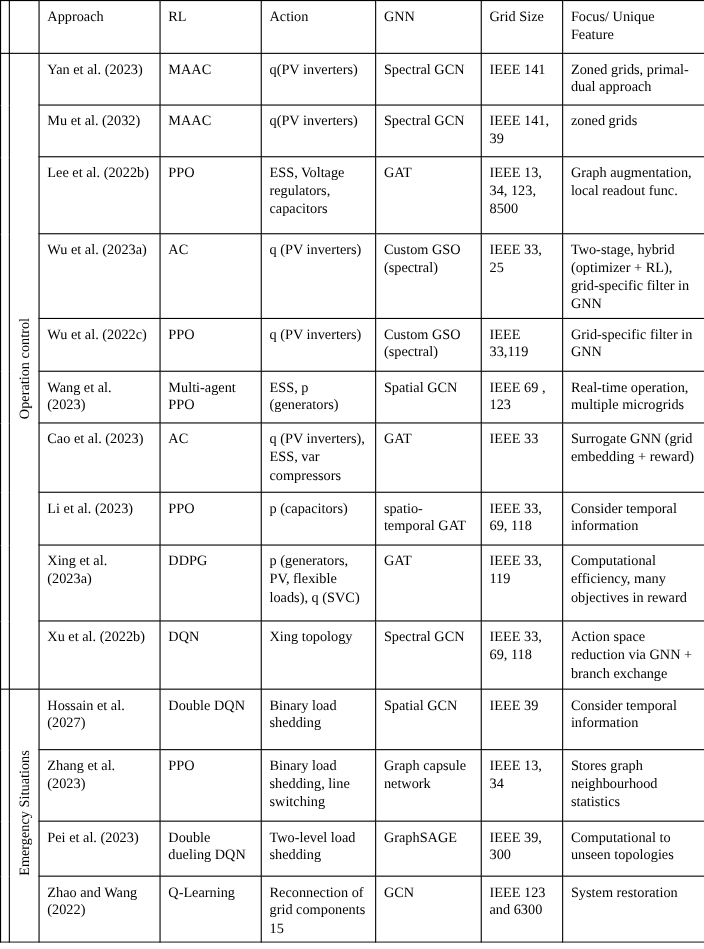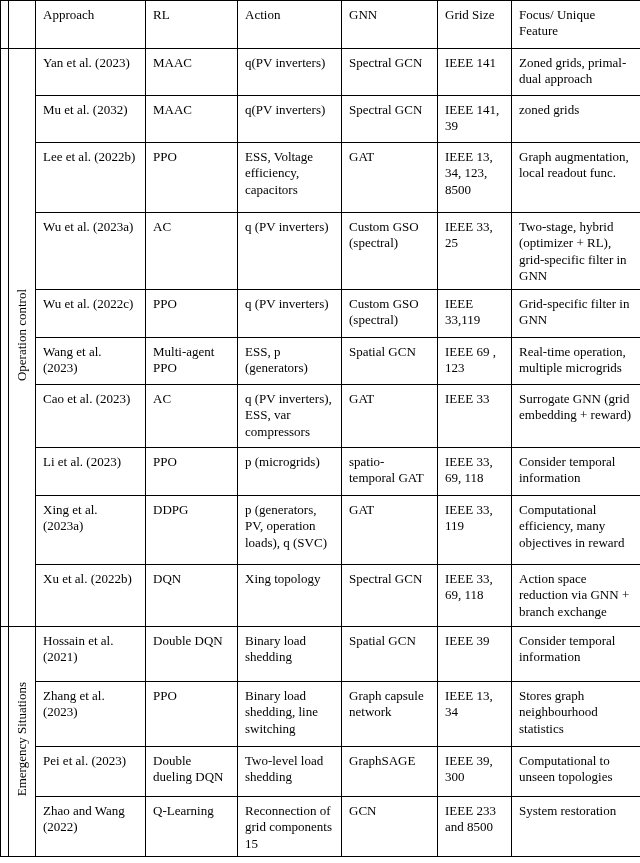--- a/index.html
+++ b/index.html
@@ -78,21 +78,21 @@
       <td>Mu et al. (2032)</td>
       <td>MAAC</td>
       <td>q(PV inverters)</td>
       <td>Spectral GCN</td>
       <td>IEEE 141, 39</td>
       <td>zoned grids</td>
     </tr>
     <tr style="height:70px">
       <td>Lee et al. (2022b)</td>
       <td>PPO</td>
-      <td>ESS, Voltage efficiency, capacitors</td>
+      <td>ESS, Voltage regulators, capacitors</td>
       <td>GAT</td>
       <td>IEEE 13, 34, 123, 8500</td>
       <td>Graph augmentation, local readout func.</td>
     </tr>
     <tr style="height:77px">
       <td>Wu et al. (2023a)</td>
       <td>AC</td>
       <td>q (PV inverters)</td>
       <td>Custom GSO (spectral)</td>
       <td>IEEE 33, 25</td>
@@ -118,48 +118,48 @@
       <td>Cao et al. (2023)</td>
       <td>AC</td>
       <td>q (PV inverters), ESS, var compressors</td>
       <td>GAT</td>
       <td>IEEE 33</td>
       <td>Surrogate GNN (grid embedding + reward)</td>
     </tr>
     <tr style="height:48px">
       <td>Li et al. (2023)</td>
       <td>PPO</td>
-      <td>p (microgrids)</td>
+      <td>p (capacitors)</td>
       <td>spatio-temporal GAT</td>
       <td>IEEE 33, 69, 118</td>
       <td>Consider temporal information</td>
     </tr>
     <tr style="height:69px">
       <td>Xing et al. (2023a)</td>
       <td>DDPG</td>
-      <td>p (generators, PV, operation loads), q (SVC)</td>
+      <td>p (generators, PV, flexible loads), q (SVC)</td>
       <td>GAT</td>
       <td>IEEE 33, 119</td>
       <td>Computational efficiency, many objectives in reward</td>
     </tr>
     <tr style="height:62px">
       <td>Xu et al. (2022b)</td>
       <td>DQN</td>
       <td>Xing topology</td>
       <td>Spectral GCN</td>
       <td>IEEE 33, 69, 118</td>
       <td>Action space reduction via GNN + branch exchange</td>
     </tr>
 
     <tr style="height:55px">
       <td class="spacer" rowspan="4"></td>
       <td class="rotcell" rowspan="4">
         <span class="rot">Emergency Situations</span>
       </td>
-      <td>Hossain et al. (2021)</td>
+      <td>Hossain et al. (2027)</td>
       <td>Double DQN</td>
       <td>Binary load shedding</td>
       <td>Spatial GCN</td>
       <td>IEEE 39</td>
       <td>Consider temporal information</td>
     </tr>
     <tr style="height:65px">
       <td>Zhang et al. (2023)</td>
       <td>PPO</td>
       <td>Binary load shedding, line switching</td>
@@ -173,17 +173,17 @@
       <td>Two-level load shedding</td>
       <td>GraphSAGE</td>
       <td>IEEE 39, 300</td>
       <td>Computational to unseen topologies</td>
     </tr>
     <tr style="height:58px">
       <td>Zhao and Wang (2022)</td>
       <td>Q-Learning</td>
       <td>Reconnection of grid components 15</td>
       <td>GCN</td>
-      <td>IEEE 233 and 8500</td>
+      <td>IEEE 123 and 6300</td>
       <td>System restoration</td>
     </tr>
   </tbody>
 </table>
 
 </body></html>

